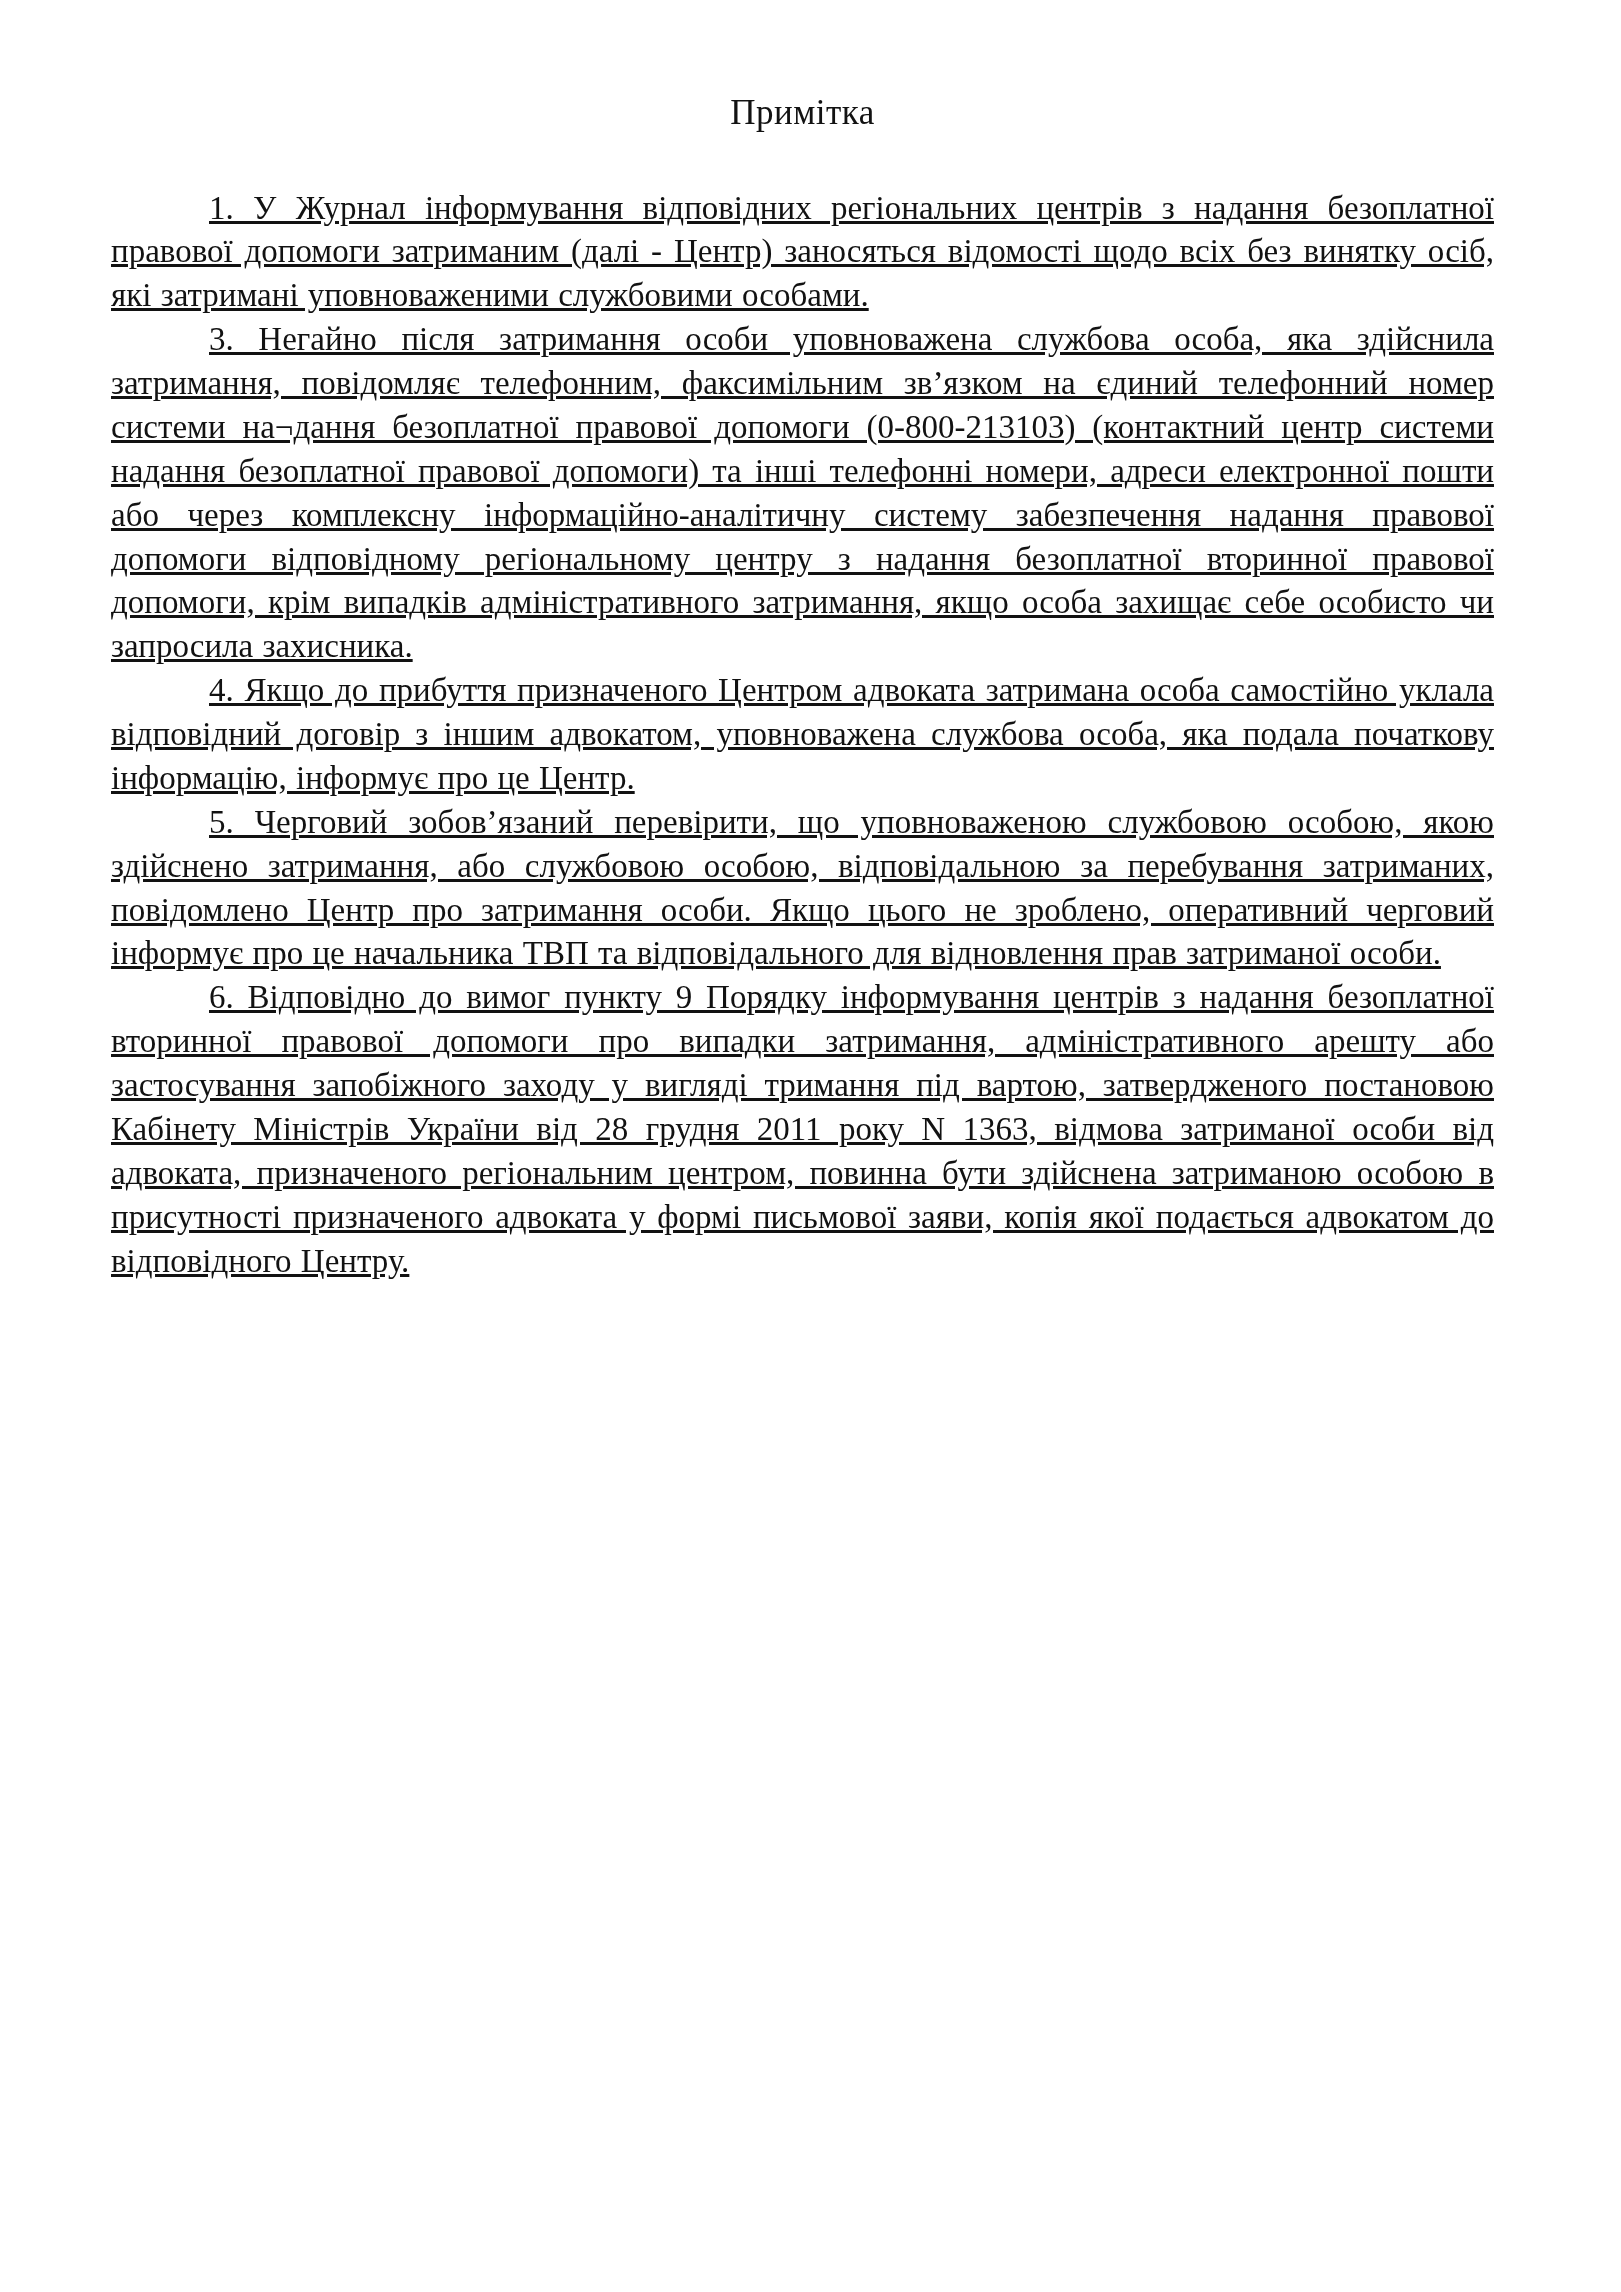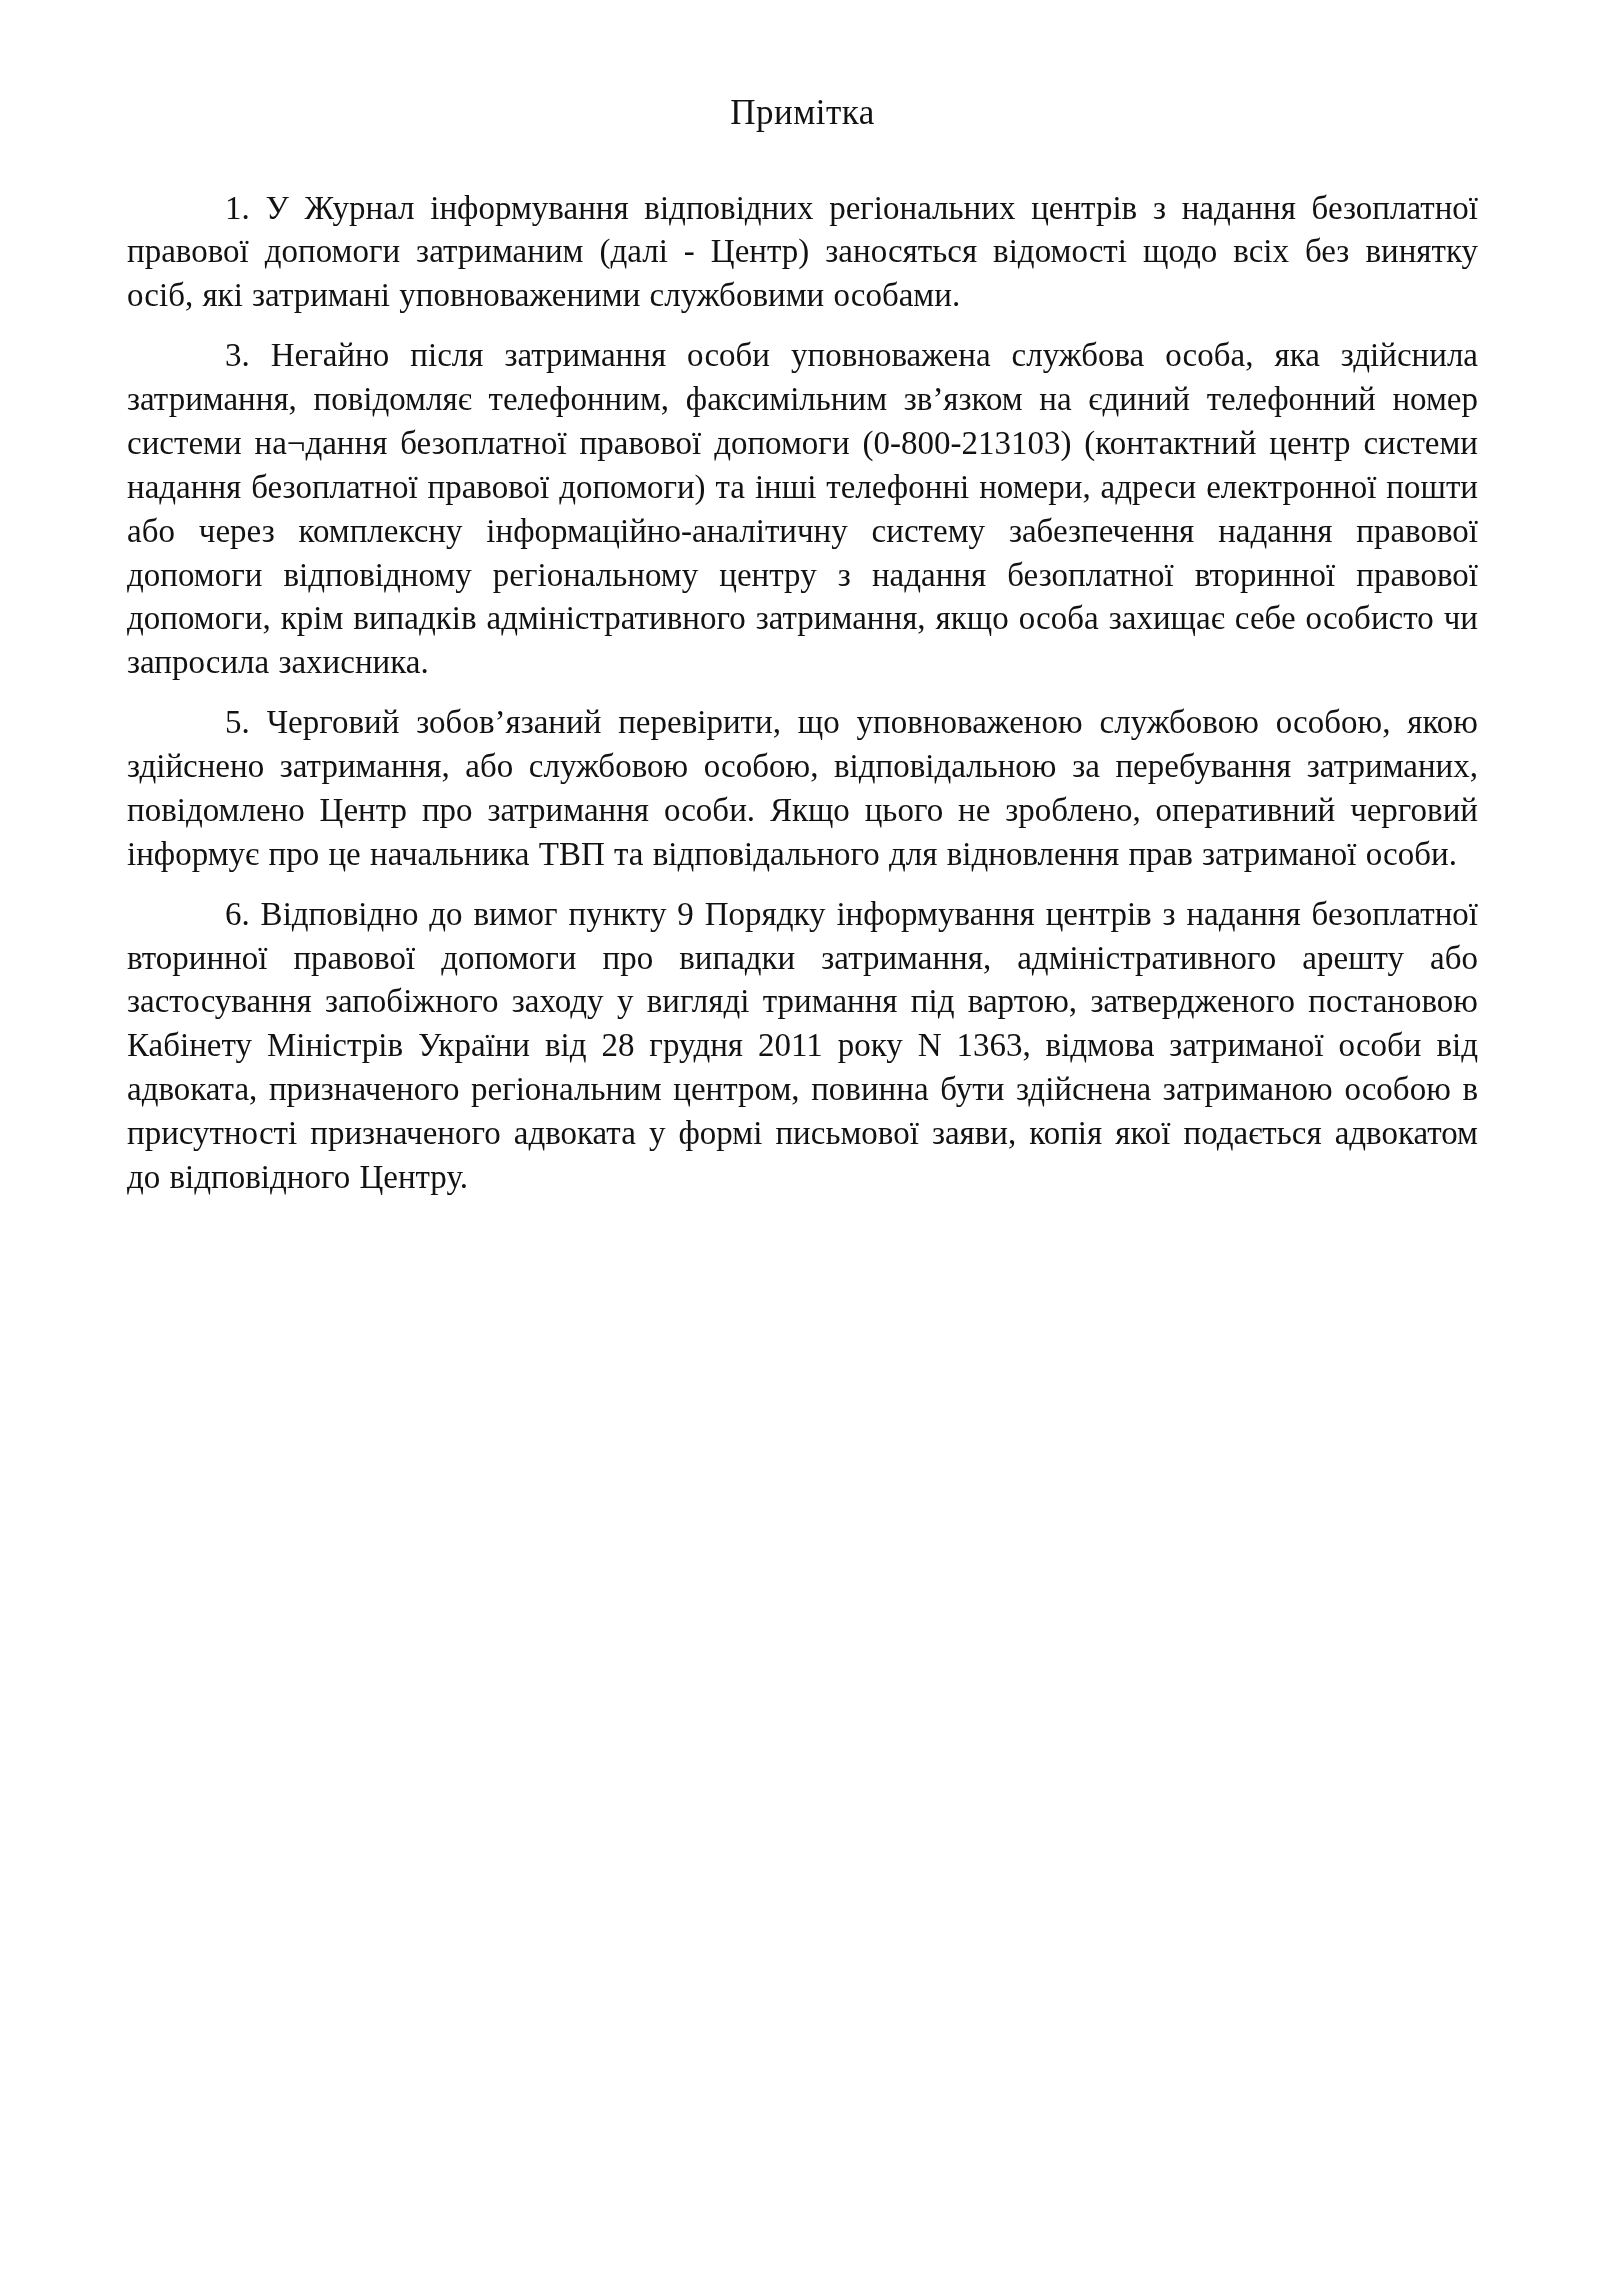--- a/index.html
+++ b/index.html
@@ -24,33 +24,35 @@
     text-align: center;
     margin: 0 0 51px 0;
     line-height: 1.3;
     letter-spacing: 0.5px;
   }
   .doc-para {
     font-size: 33px;
     line-height: 1.33;
     text-align: justify;
     text-indent: 98px;
-    margin: 16px;
+    margin: 0;
     word-spacing: 1px;
+    text-decoration: underline;
   }
 </style>
 </head>
 <body>
 
 <div class="page">
   <h1 class="doc-title">Примітка</h1>
 
   <p class="doc-para">1. У Журнал інформування відповідних регіональних центрів з надання безоплатної правової допомоги затриманим (далі - Центр) заносяться відомості щодо всіх без винятку осіб, які затримані уповноваженими службовими особами.</p>
 
 
   <p class="doc-para">3. Негайно після затримання особи уповноважена службова особа, яка здійснила затримання, повідомляє телефонним, факсимільним зв’язком на єдиний телефонний номер системи на¬дання безоплатної правової допомоги (0-800-213103) (контактний центр системи надання безоплатної правової допомоги) та інші телефонні номери, адреси електронної пошти або через комплексну інформаційно-аналітичну систему забезпечення надання правової допомоги відповідному регіональному центру з надання безоплатної вторинної правової допомоги, крім випадків адміністративного затримання, якщо особа захищає себе особисто чи запросила захисника.</p>
 
+  <p class="doc-para">4. Якщо до прибуття призначеного Центром адвоката затримана особа самостійно уклала відповідний договір з іншим адвокатом, уповноважена службова особа, яка подала початкову інформацію, інформує про це Центр.</p>
 
   <p class="doc-para">5. Черговий зобов’язаний перевірити, що уповноваженою службовою особою, якою здійснено затримання, або службовою особою, відповідальною за перебування затриманих, повідомлено Центр про затримання особи. Якщо цього не зроблено, оперативний черговий інформує про це начальника ТВП та відповідального для відновлення прав затриманої особи.</p>
 
   <p class="doc-para">6. Відповідно до вимог пункту 9 Порядку інформування центрів з надання безоплатної вторинної правової допомоги про випадки затримання, адміністративного арешту або застосування запобіжного заходу у вигляді тримання під вартою, затвердженого постановою Кабінету Міністрів України від 28 грудня 2011 року N 1363, відмова затриманої особи від адвоката, призначеного регіональним центром, повинна бути здійснена затриманою особою в присутності призначеного адвоката у формі письмової заяви, копія якої подається адвокатом до відповідного Центру.</p>
 </div>
 
 
 </body></html>

